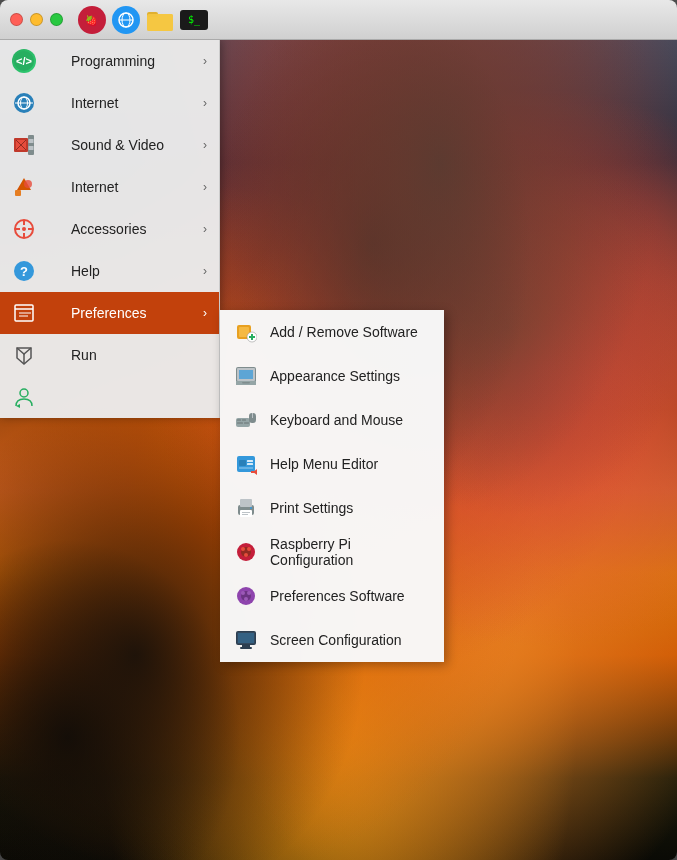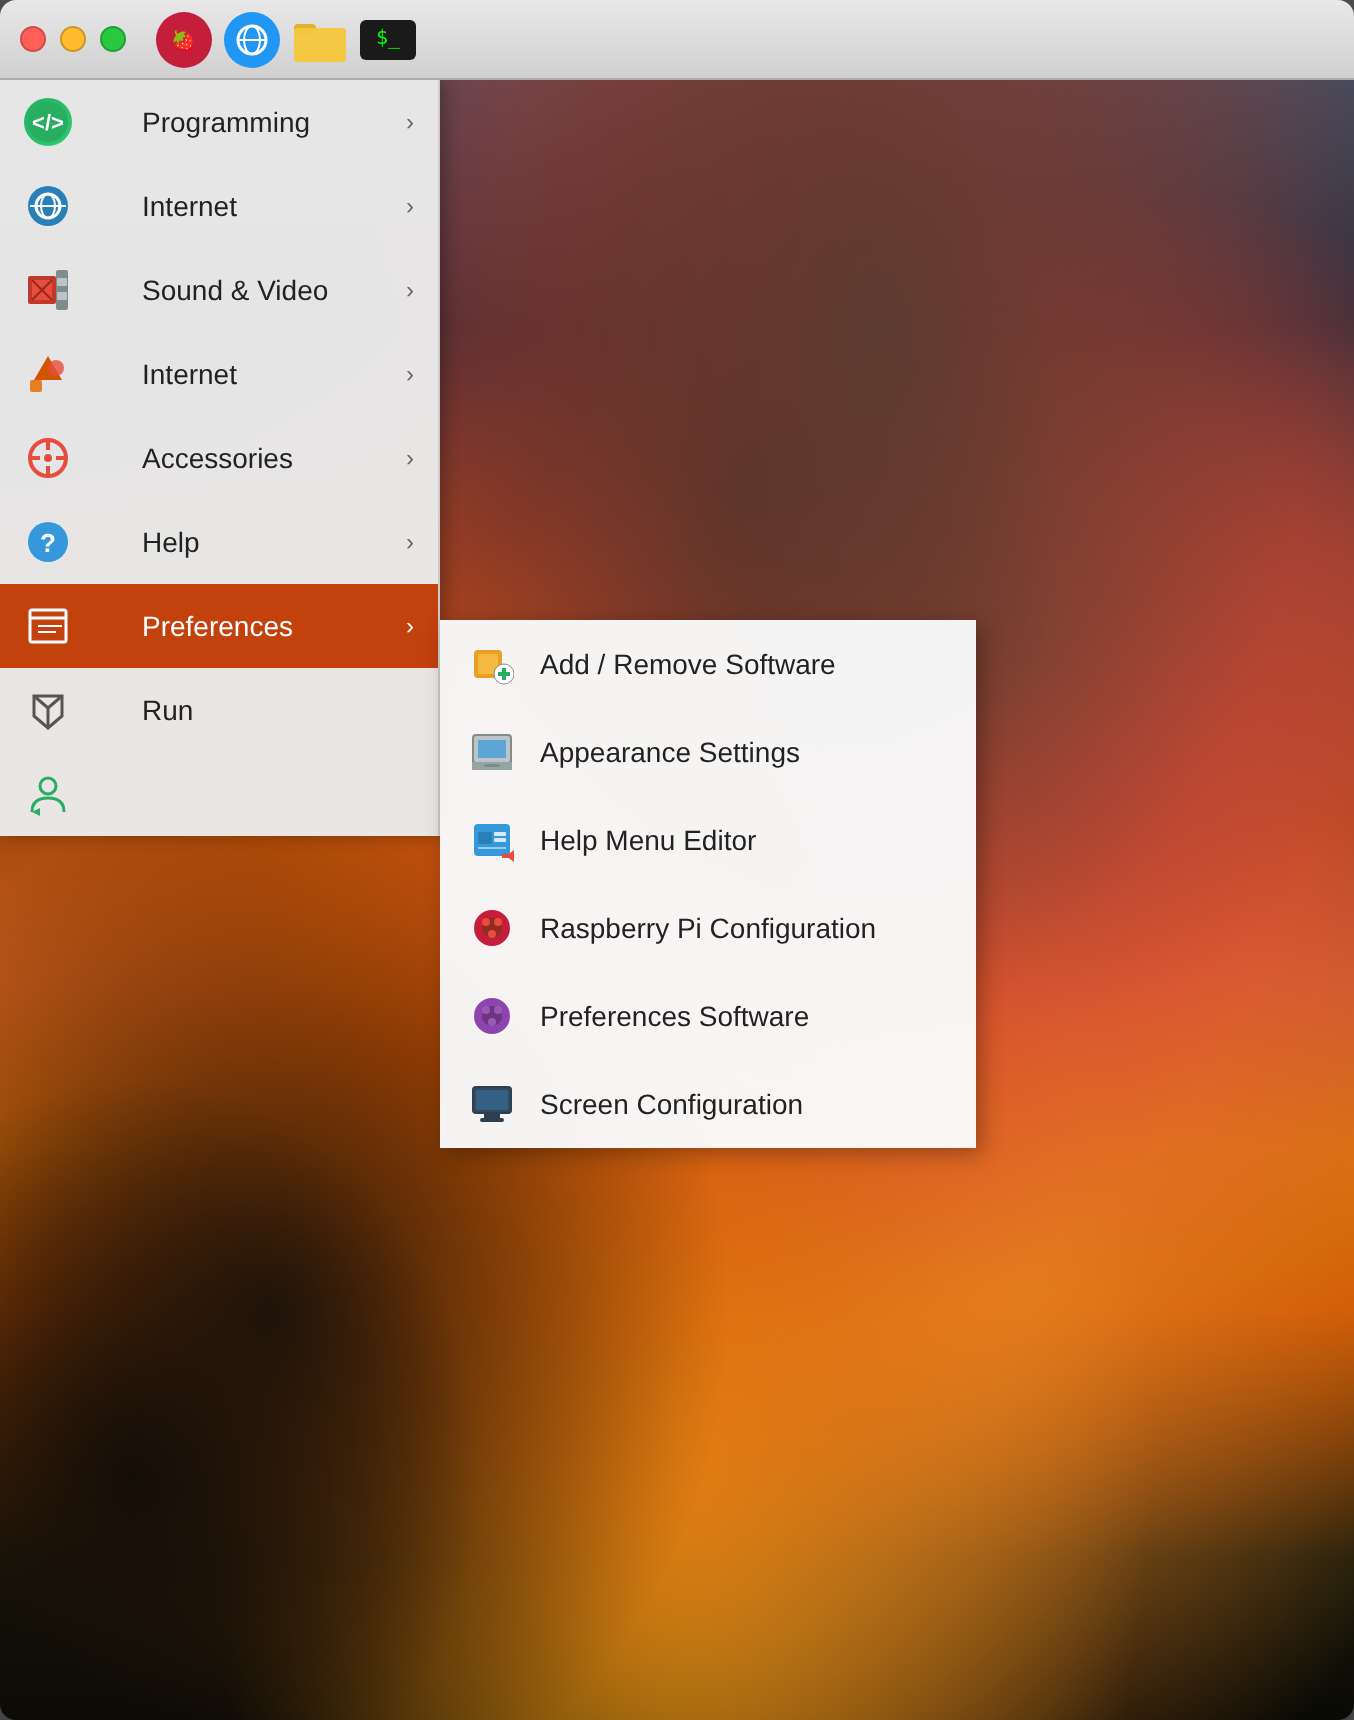--- a/index.html
+++ b/index.html
@@ -198,21 +198,21 @@
       color: #666;
     }
 
     .menu-item.active .menu-arrow,
     .menu-item:hover .menu-arrow {
       color: white;
     }
 
     
     .submenu {
-      width: 268px;
+      width: 224px;
       background: rgba(248, 248, 248, 0.98);
       box-shadow: 3px 3px 10px rgba(0,0,0,0.3);
       display: flex;
       flex-direction: column;
       position: absolute;
       left: 220px;
       top: 270px;
     }
 
     .submenu-item {
@@ -443,36 +443,63 @@
               <rect x="1" y="2" width="20" height="18" rx="2" fill="#7f8c8d"></rect>
               <rect x="2" y="3" width="18" height="13" rx="1" fill="#bdc3c7"></rect>
               <rect x="1" y="16" width="20" height="4" rx="0 0 2 2" fill="#95a5a6"></rect>
               <rect x="4" y="5" width="14" height="9" fill="#3498db" opacity="0.7"></rect>
               <rect x="7" y="17" width="8" height="1.5" rx="1" fill="#7f8c8d"></rect>
             </svg>
           </div>
           <span class="submenu-item-label">Appearance Settings</span>
         </div>
 
+        <div class="submenu-item">
+          <div class="submenu-item-icon">
+            <svg width="22" height="22" viewBox="0 0 22 22">
+              <rect x="1" y="9" width="14" height="9" rx="2" fill="#95a5a6"></rect>
+              <rect x="2" y="10" width="4" height="2" rx="0.5" fill="#7f8c8d"></rect>
+              <rect x="7" y="10" width="4" height="2" rx="0.5" fill="#7f8c8d"></rect>
+              <rect x="2" y="13" width="6" height="2" rx="0.5" fill="#7f8c8d"></rect>
+              <rect x="9" y="13" width="5" height="2" rx="0.5" fill="#7f8c8d"></rect>
+              <rect x="14" y="4" width="7" height="10" rx="3" fill="#7f8c8d"></rect>
+              <line x1="17.5" y1="4" x2="17.5" y2="9" stroke="#bdc3c7" stroke-width="1"></line>
+            </svg>
+          </div>
+          <span class="submenu-item-label">Keyboard and Mouse</span>
+        </div>
 
         <div class="submenu-item">
           <div class="submenu-item-icon">
             <svg width="22" height="22" viewBox="0 0 22 22">
               <rect x="2" y="3" width="18" height="16" rx="2" fill="#3498db"></rect>
               <rect x="4" y="7" width="7" height="6" rx="1" fill="#2980b9"></rect>
               <rect x="12" y="7" width="6" height="2" rx="0.5" fill="white" opacity="0.8"></rect>
               <rect x="12" y="10" width="6" height="2" rx="0.5" fill="white" opacity="0.8"></rect>
               <line x1="4" y1="15" x2="18" y2="15" stroke="white" stroke-width="1" opacity="0.5"></line>
               <polygon points="18,19 22,16 22,22" fill="#e74c3c"></polygon>
               <rect x="16" y="18" width="4" height="2" fill="#e74c3c"></rect>
             </svg>
           </div>
           <span class="submenu-item-label">Help Menu Editor</span>
         </div>
 
+        <div class="submenu-item">
+          <div class="submenu-item-icon">
+            <svg width="22" height="22" viewBox="0 0 22 22">
+              <rect x="3" y="8" width="16" height="10" rx="2" fill="#7f8c8d"></rect>
+              <rect x="5" y="2" width="12" height="8" rx="1" fill="#bdc3c7"></rect>
+              <rect x="5" y="13" width="12" height="7" rx="1" fill="white"></rect>
+              <rect x="7" y="15" width="8" height="1" fill="#bdc3c7"></rect>
+              <rect x="7" y="17" width="6" height="1" fill="#bdc3c7"></rect>
+              <rect x="15" y="10" width="2" height="2" rx="1" fill="#3498db"></rect>
+            </svg>
+          </div>
+          <span class="submenu-item-label">Print Settings</span>
+        </div>
 
         <div class="submenu-item">
           <div class="submenu-item-icon">
             <svg width="22" height="22" viewBox="0 0 22 22">
               <circle cx="11" cy="11" r="9" fill="#c41e3a"></circle>
               <circle cx="11" cy="11" r="5" fill="#922b21"></circle>
               <circle cx="8" cy="8" r="2" fill="#e74c3c"></circle>
               <circle cx="14" cy="8" r="2" fill="#e74c3c"></circle>
               <circle cx="11" cy="14" r="2" fill="#e74c3c"></circle>
             </svg>

